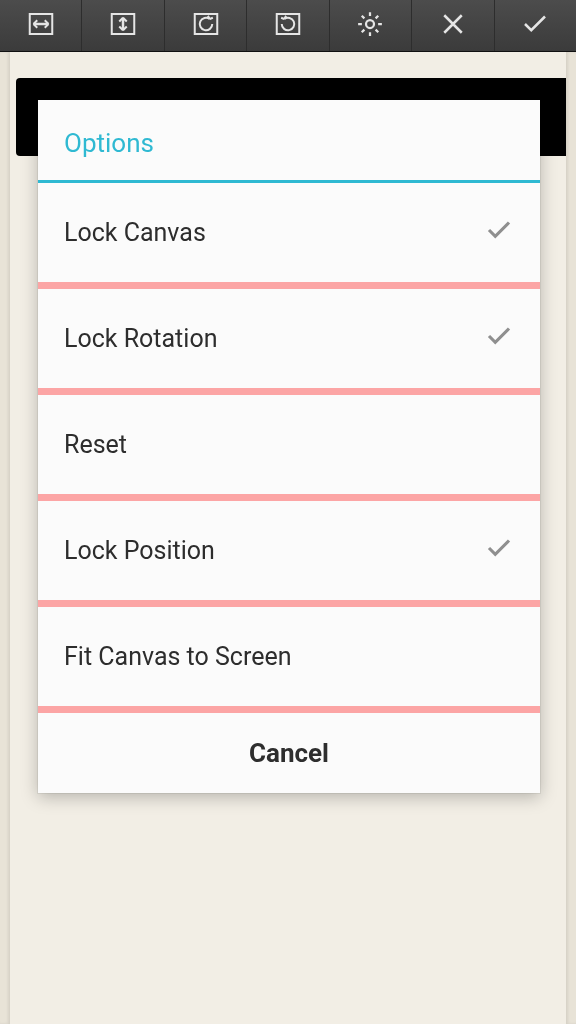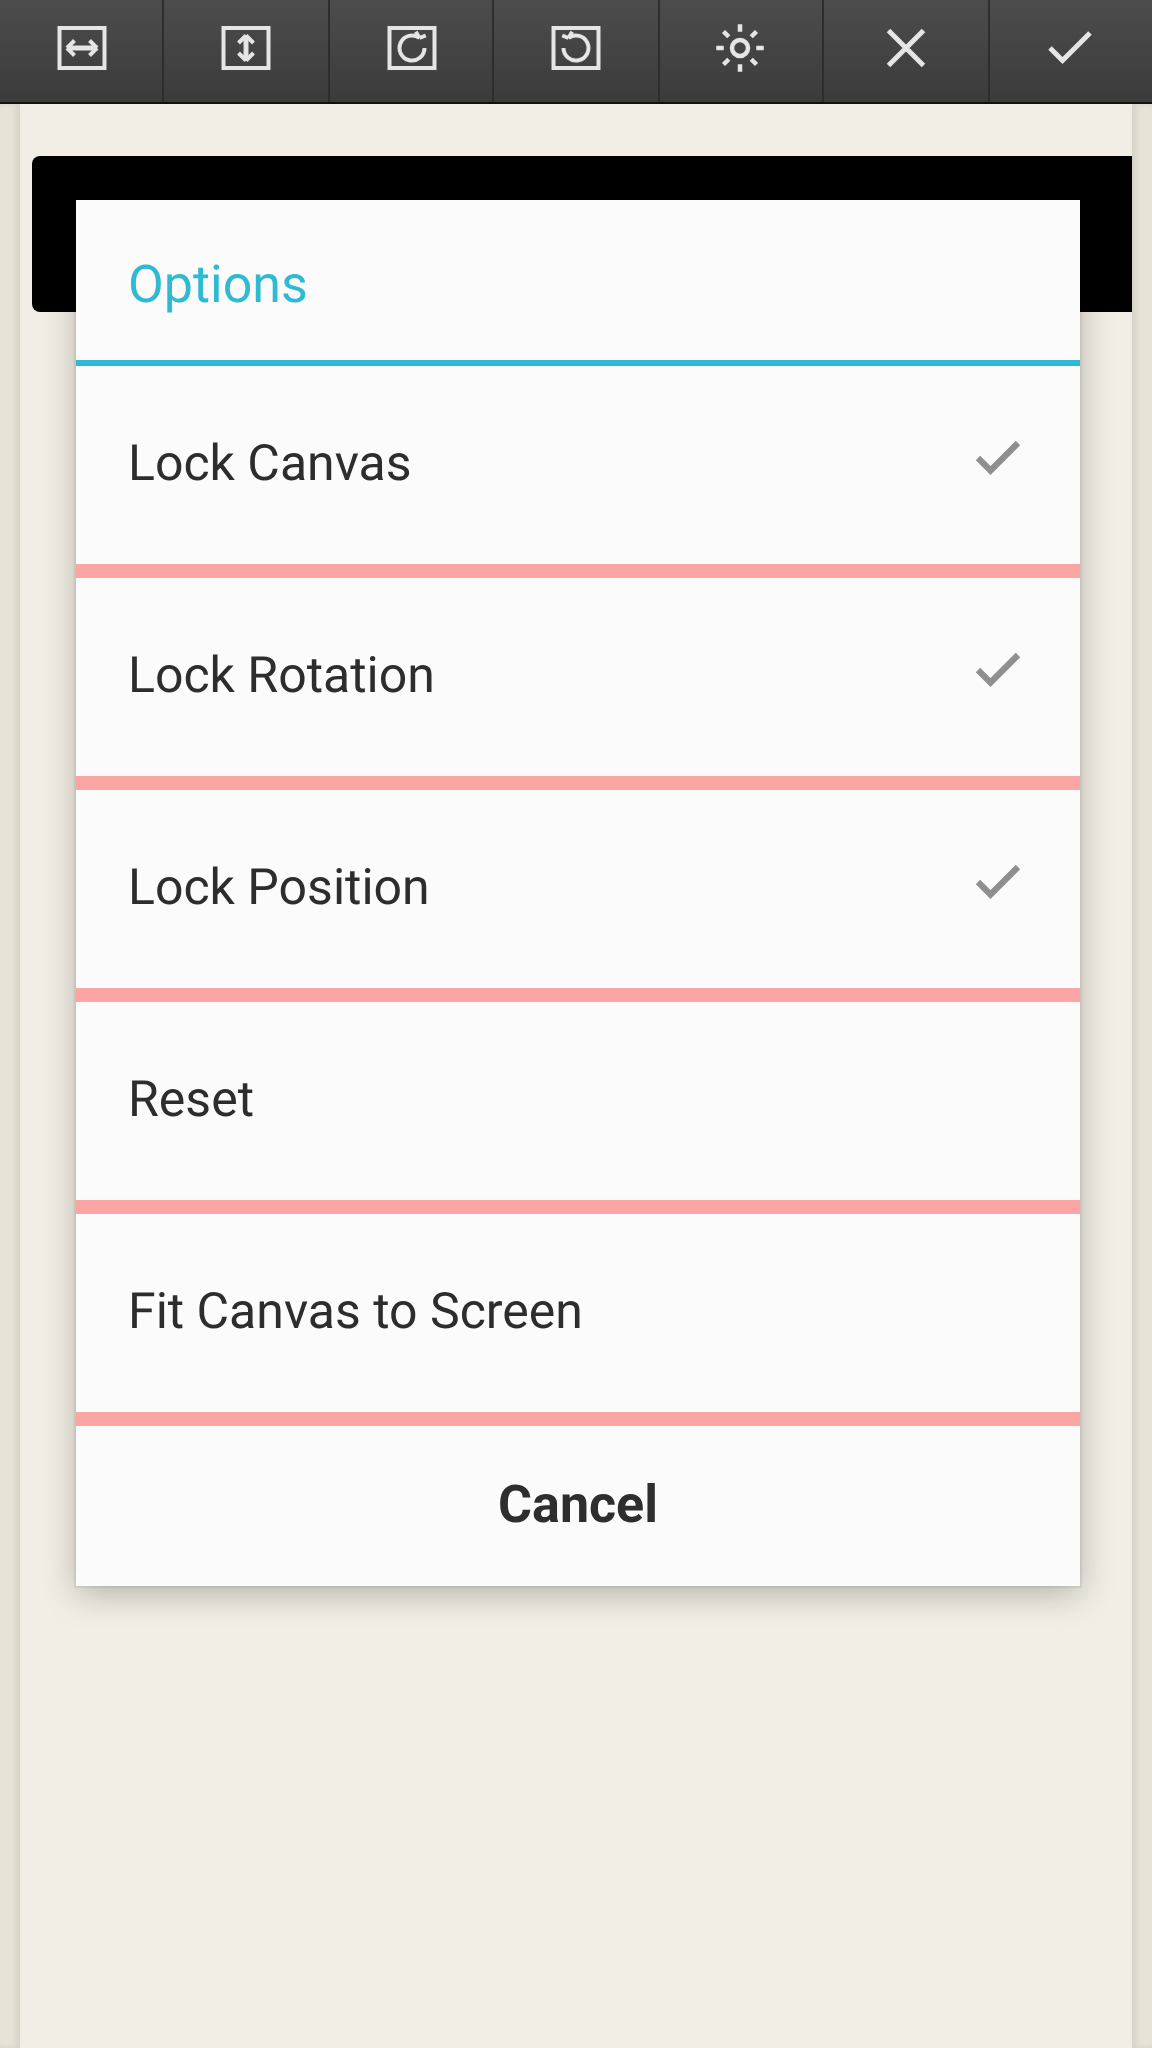--- a/index.html
+++ b/index.html
@@ -178,36 +178,36 @@
   </div>
   <div class="opt">
     <span>Lock Rotation</span>
     <span class="chk">
       <svg viewBox="0 0 24 24" fill="none" stroke="currentColor" stroke-width="2.5">
           <path d="M4 12l5 5L20 6"></path>
         </svg>
     </span>
   </div>
   <div class="opt">
+    <span>Reset</span>
+    <span class="chk hidden">
+      <svg viewBox="0 0 24 24" fill="none" stroke="currentColor" stroke-width="2.5">
+          <path d="M4 12l5 5L20 6"></path>
+        </svg>
+    </span>
+  </div>
+  <div class="opt">
     <span>Lock Position</span>
     <span class="chk">
       <svg viewBox="0 0 24 24" fill="none" stroke="currentColor" stroke-width="2.5">
           <path d="M4 12l5 5L20 6"></path>
         </svg>
     </span>
   </div>
   <div class="opt">
-    <span>Reset</span>
-    <span class="chk hidden">
-      <svg viewBox="0 0 24 24" fill="none" stroke="currentColor" stroke-width="2.5">
-          <path d="M4 12l5 5L20 6"></path>
-        </svg>
-    </span>
-  </div>
-  <div class="opt">
     <span>Fit Canvas to Screen</span>
     <span class="chk hidden">
       <svg viewBox="0 0 24 24" fill="none" stroke="currentColor" stroke-width="2.5">
           <path d="M4 12l5 5L20 6"></path>
         </svg>
     </span>
   </div>
 
   <div class="cancel">Cancel</div>
 </div>

